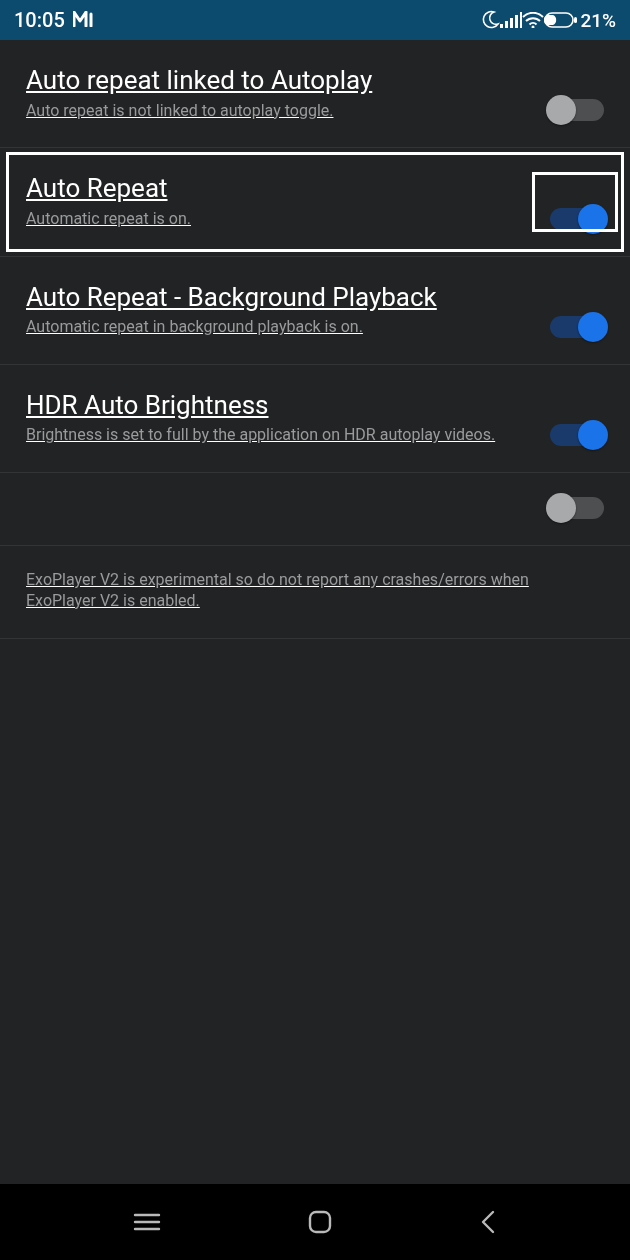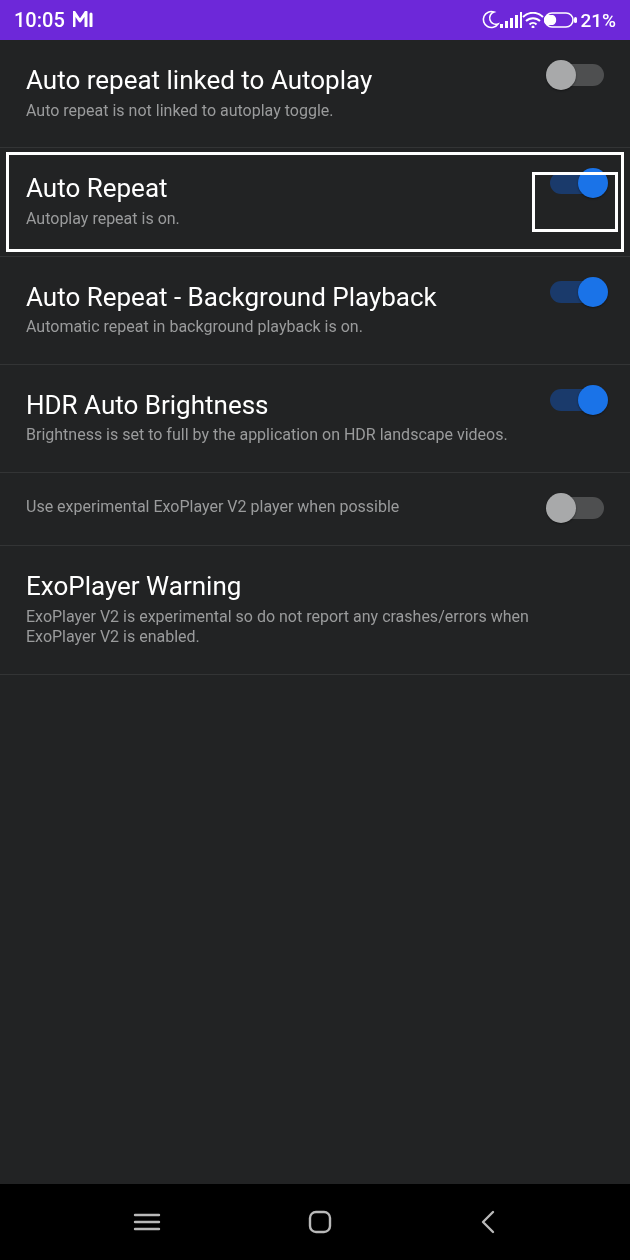--- a/index.html
+++ b/index.html
@@ -1,29 +1,29 @@
 <!DOCTYPE html>
 <html><head>
 <meta charset="utf-8">
 <style>
   * { margin: 0; padding: 0; box-sizing: border-box; }
   html, body { width: 630px; height: 1260px; background: #000; font-family: Roboto, "Helvetica Neue", Arial, sans-serif; color: #fff; overflow: hidden; }
   .screen { width: 630px; height: 1260px; background: #000; display: flex; flex-direction: column; }
 
   
-  .status-bar { height: 40px; background: #6d28d9; display: flex; align-items: center; justify-content: space-between; padding: 0 14px; font-size: 20px; font-weight: 500; }
+  .status-bar { height: 40px; background: #0c4a6e; display: flex; align-items: center; justify-content: space-between; padding: 0 14px; font-size: 20px; font-weight: 500; }
   .status-left { display: flex; align-items: center; gap: 8px; }
   .status-right { display: flex; align-items: center; }
   .m-icon { font-weight: 700; font-size: 20px; letter-spacing: -2px; }
   .moon-icon svg, .signal-icon svg, .wifi-icon svg, .battery-icon svg { display: block; }
   .battery-pct { font-size: 19px; font-weight: 500; margin-left: 2px; }
 
   
   .settings { flex: 1; background: #222324; }
-  .row { display: flex; align-items: flex-start; padding: 24px 26px 26px 26px; border-bottom: 1px solid rgba(255,255,255,0.08); }
+  .row { display: flex; align-items: flex-end; padding: 24px 26px 26px 26px; border-bottom: 1px solid rgba(255,255,255,0.08); text-decoration: underline; }
   .row:last-child { border-bottom: none; }
   .row .txt { flex: 1; padding-right: 14px; }
   .row .title { font-size: 26px; color: #fff; font-weight: 400; line-height: 1.25; margin-bottom: 4px; }
   .row .desc { font-size: 16px; color: #9a9b9c; line-height: 1.3; }
   .row .ctrl { flex: 0 0 auto; }
 
   
   .hl-outer { position: relative; }
   .hl-outer::before {
     content: ""; position: absolute; inset: 4px 6px 4px 6px;
@@ -105,21 +105,21 @@
       <div class="ctrl">
         <div class="toggle">
             <div class="knob"></div>
           </div>
       </div>
     </div>
 
     <div class="row hl-outer hl-inner">
       <div class="txt">
         <div class="title">Auto Repeat</div>
-        <div class="desc">Autoplay repeat is on.</div>
+        <div class="desc">Automatic repeat is on.</div>
       </div>
       <div class="ctrl">
         <div class="toggle on">
             <div class="knob"></div>
           </div>
       </div>
     </div>
 
     <div class="row">
       <div class="txt">
@@ -129,43 +129,41 @@
       <div class="ctrl">
         <div class="toggle on">
             <div class="knob"></div>
           </div>
       </div>
     </div>
 
     <div class="row">
       <div class="txt">
         <div class="title">HDR Auto Brightness</div>
-        <div class="desc">Brightness is set to full by the application on HDR landscape videos.</div>
+        <div class="desc">Brightness is set to full by the application on HDR autoplay videos.</div>
       </div>
       <div class="ctrl">
         <div class="toggle on">
             <div class="knob"></div>
           </div>
       </div>
     </div>
 
     <div class="row">
       <div class="txt">
-        <div class="desc">Use experimental ExoPlayer V2 player when possible</div>
       </div>
       <div class="ctrl">
         <div class="toggle">
             <div class="knob"></div>
           </div>
       </div>
     </div>
 
     <div class="row">
       <div class="txt">
-        <div class="title">ExoPlayer Warning</div>
         <div class="desc">ExoPlayer V2 is experimental so do not report any crashes/errors when ExoPlayer V2 is enabled.</div>
       </div>
     </div>
 
     <div class="filler"></div>
   </div>
 
   <div class="navbar">
     <div class="nav-btn">
       <svg width="28" height="20" viewBox="0 0 28 20">

